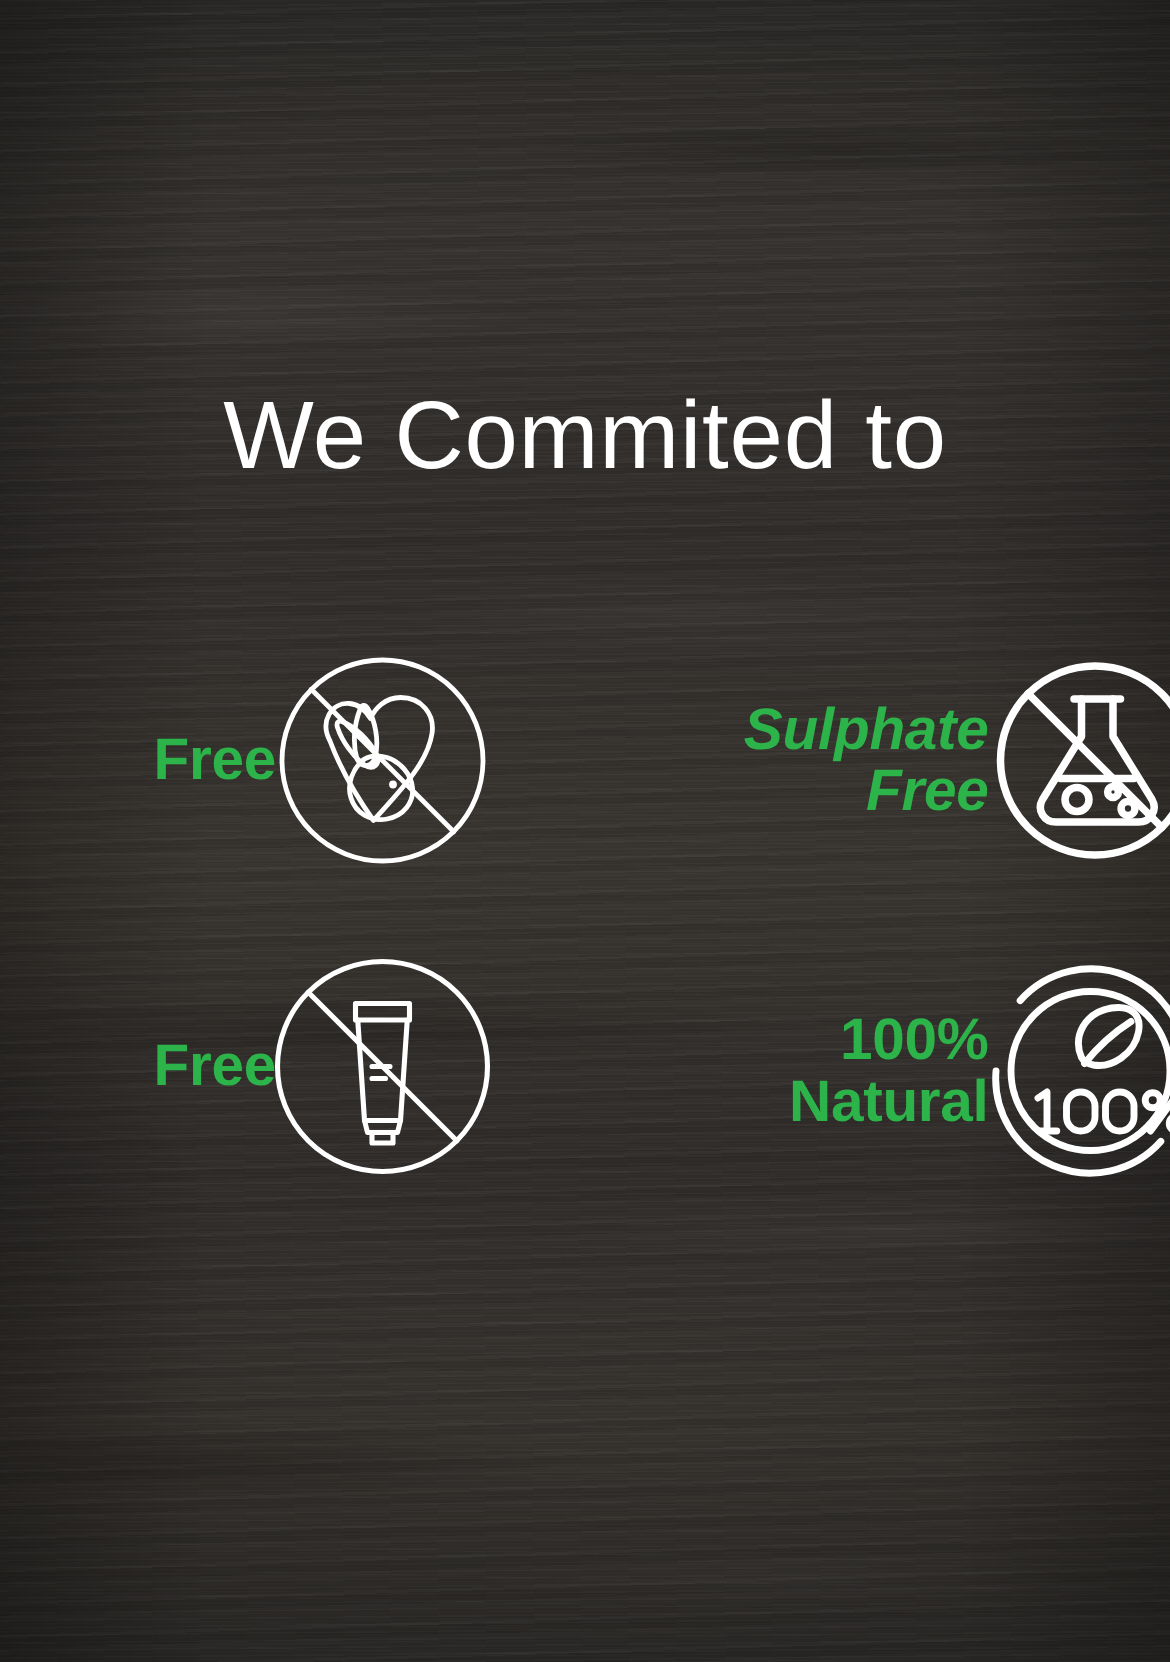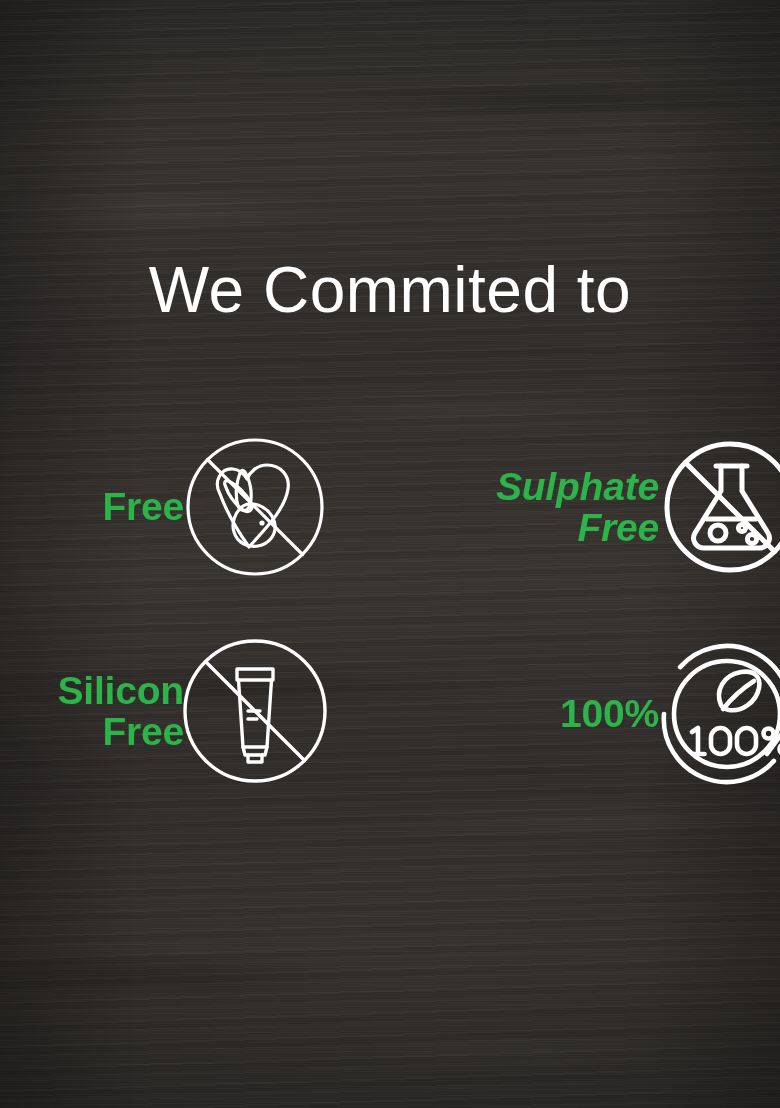--- a/index.html
+++ b/index.html
@@ -213,21 +213,20 @@
 
         <circle cx="63" cy="101" r="8"></circle>
         <circle cx="87" cy="96" r="3.6"></circle>
         <circle cx="97" cy="107" r="4.6"></circle>
       </svg>
     </div>
   </div>
 
   <div class="badge" id="badge-silicon">
     <div class="badge-label">
-      <span class="l1">Silicon</span>
       <span class="l2">Free</span>
     </div>
     <div class="badge-icon">
       <svg width="150" height="150" viewBox="0 0 150 150" fill="none" stroke="#ffffff" stroke-width="3.4" stroke-linecap="round" stroke-linejoin="round">
         <circle cx="75" cy="75" r="70"></circle>
         <line x1="25.5" y1="25.5" x2="124.5" y2="124.5"></line>
 
         <path d="M57 33 H 93 V 44 H 57 Z"></path>
 
         <path d="M58.5 44
@@ -241,20 +240,21 @@
 
         <path d="M68 75 H 80"></path>
         <path d="M68 83 H 77"></path>
       </svg>
     </div>
   </div>
 
   <div class="badge" id="badge-natural">
     <div class="badge-label">
       <span class="l1">100%</span>
+      <span class="l2">Natural</span>
     </div>
     <div class="badge-icon">
       <svg width="156" height="156" viewBox="0 0 156 156" fill="none" stroke="#ffffff" stroke-width="4.6" stroke-linecap="round" stroke-linejoin="round">
 
         <path d="M 31.1 31.1 A 63 63 0 0 1 141 78"></path>
         <path d="M 124.9 124.9 A 63 63 0 0 1 15 78"></path>
 
         <circle cx="78" cy="78" r="53"></circle>
 
         <path d="M72 69

